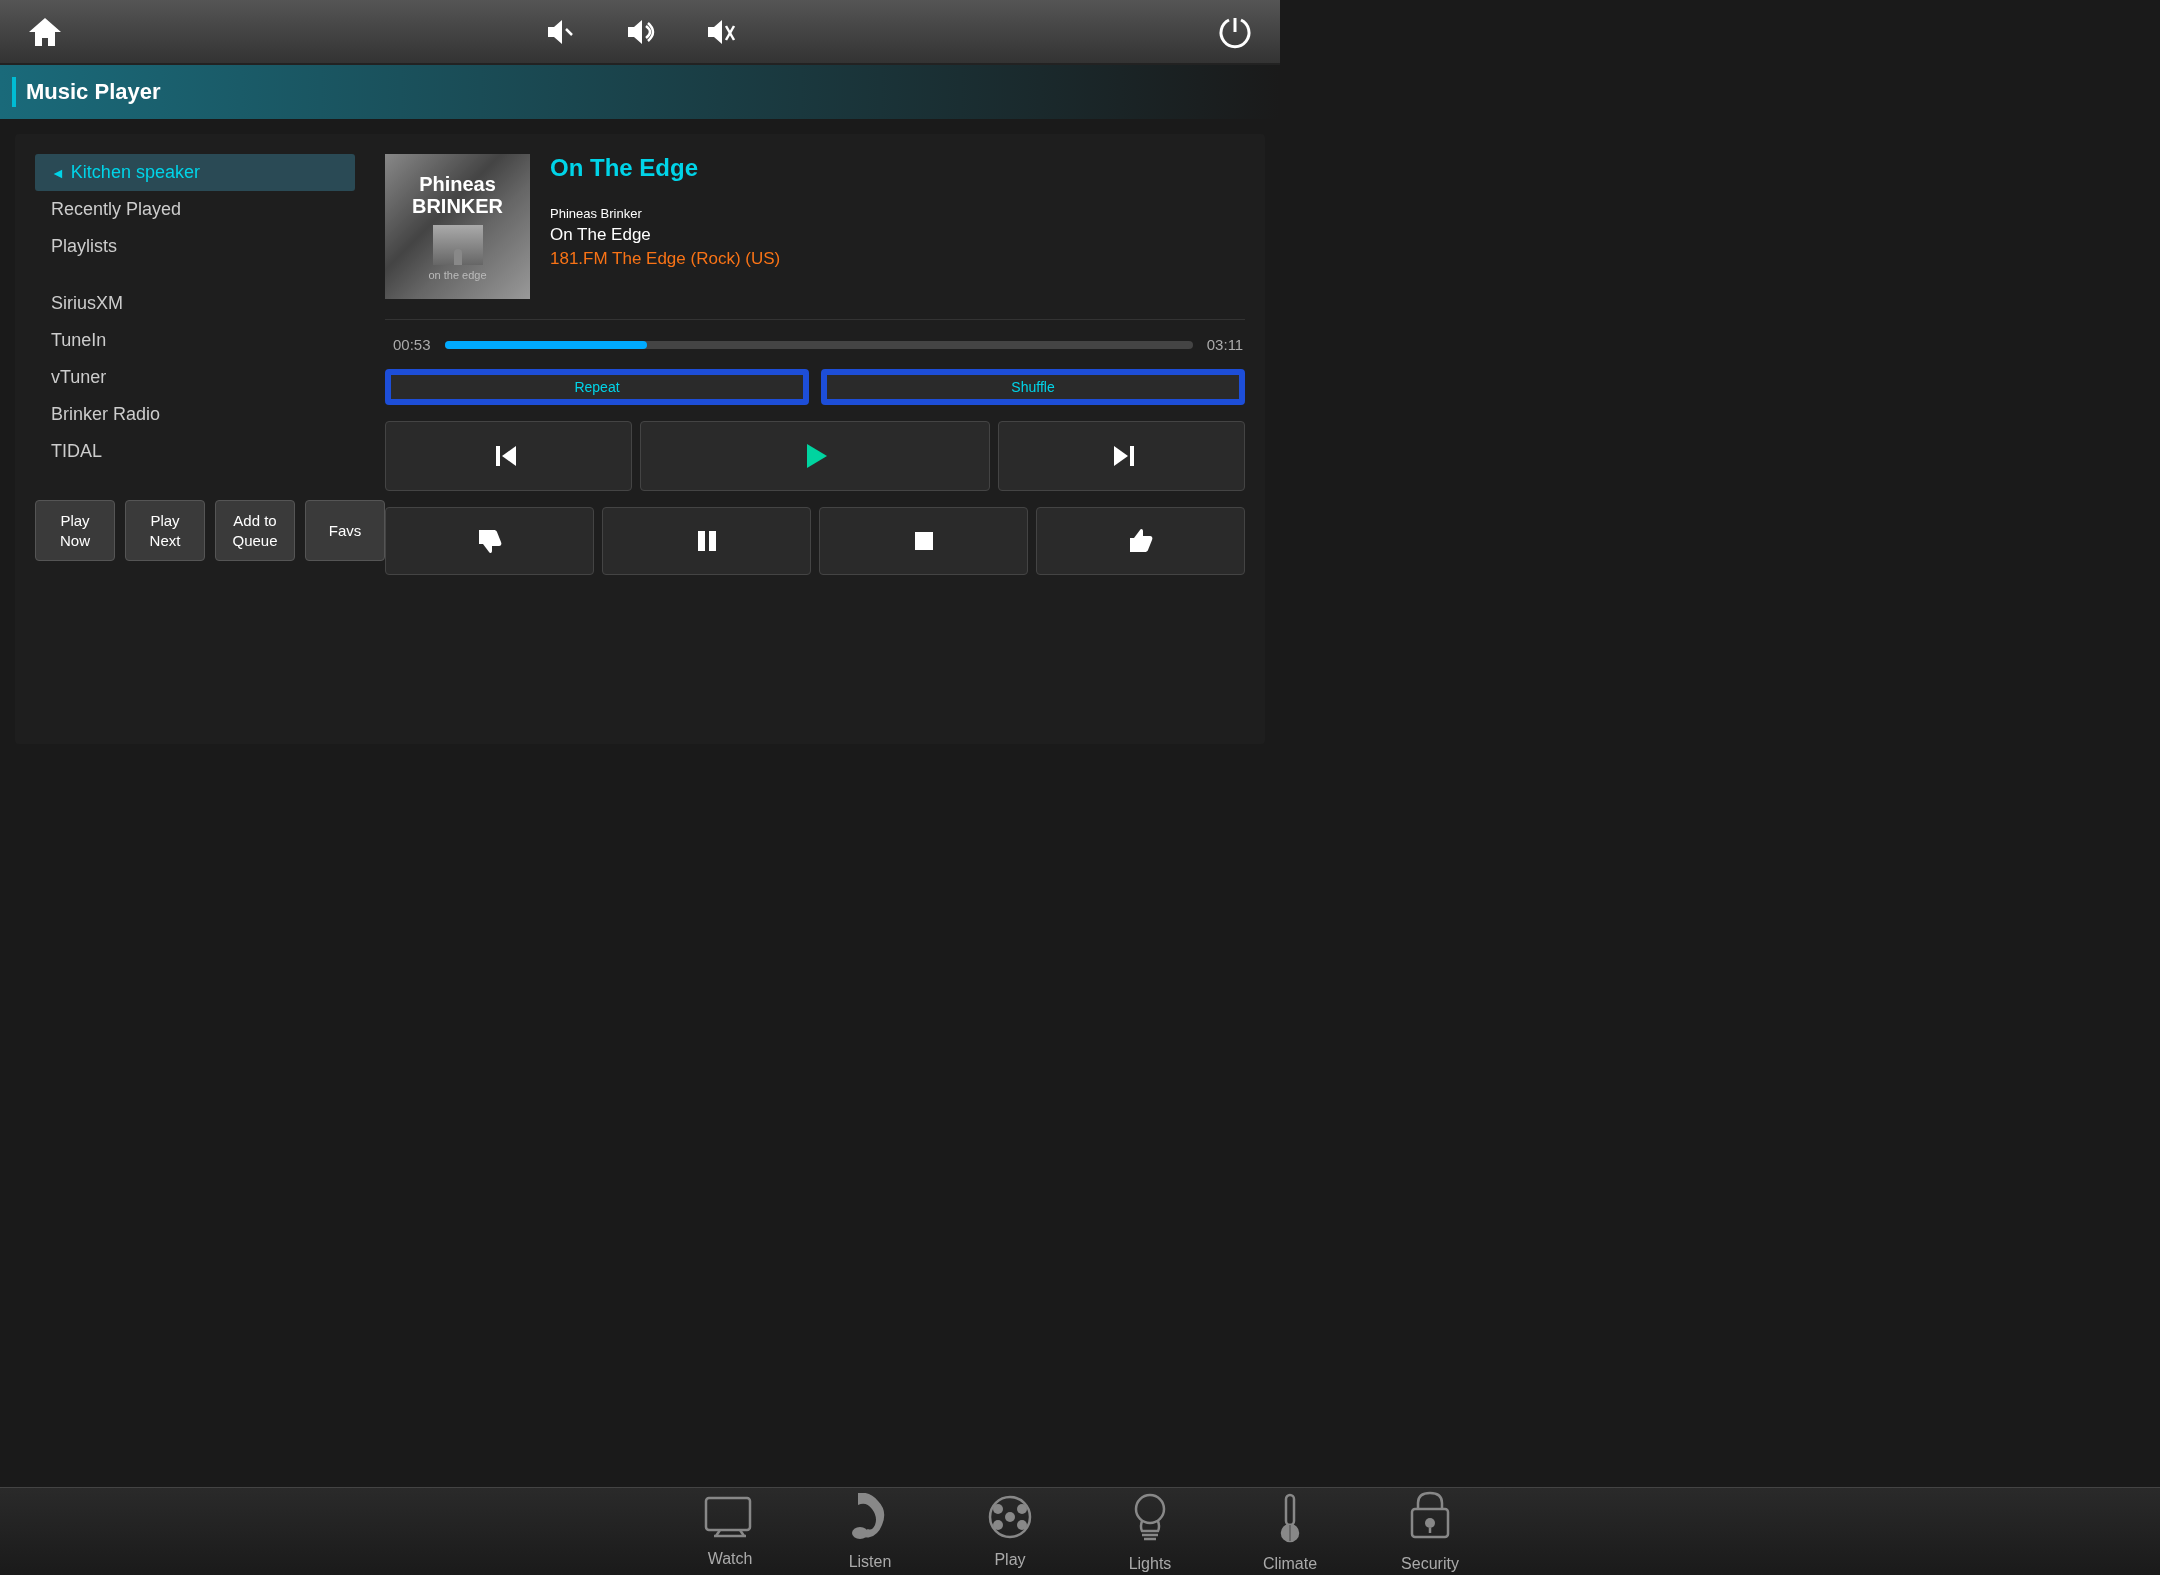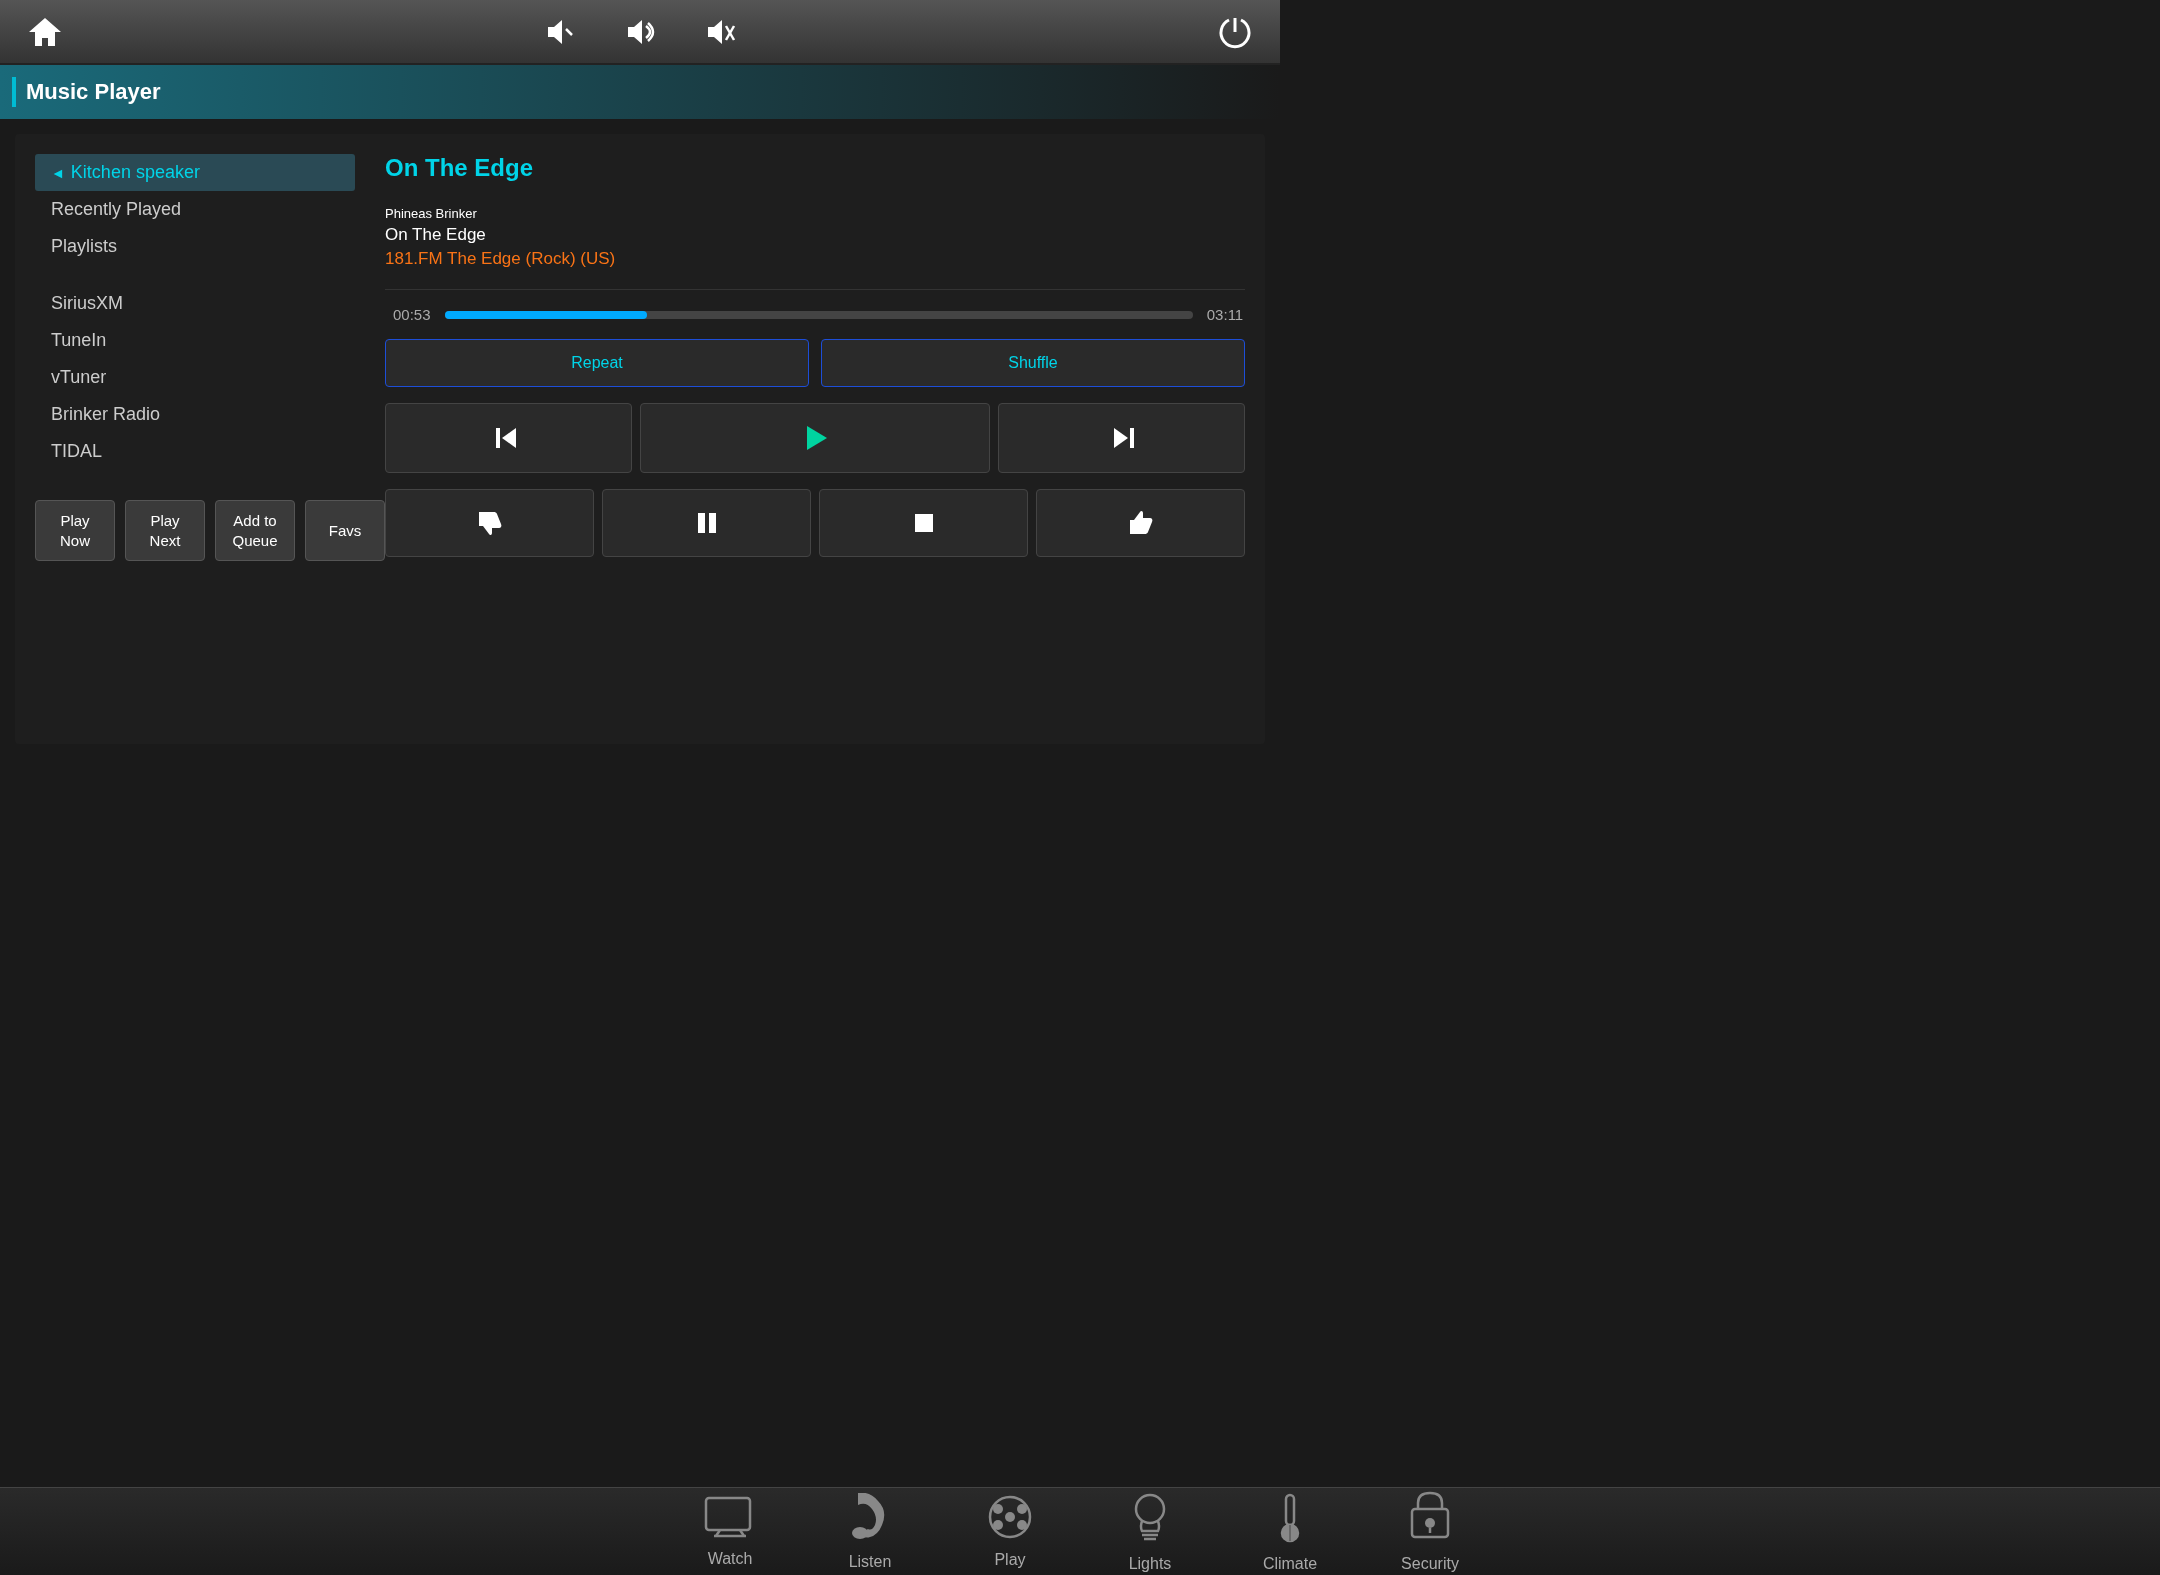--- a/index.html
+++ b/index.html
@@ -207,24 +207,24 @@
     }
 
     
     .repeat-shuffle-row {
       display: flex;
       gap: 12px;
     }
     .rs-btn {
       flex: 1;
       background: #2a2a2a;
-      border: 1px solid #1d4ed8;
+      border: 6px solid #1d4ed8;
       color: #00d4e8;
-      font-size: 16px;
-      padding: 14px;
+      font-size: 14px;
+      padding: 4px;
       cursor: pointer;
       border-radius: 4px;
       text-align: center;
     }
 
     
     .playback-row {
       display: flex;
       gap: 8px;
     }
@@ -379,20 +379,29 @@
       <button class="action-btn">Play<br>Now</button>
       <button class="action-btn">Play<br>Next</button>
       <button class="action-btn">Add to<br>Queue</button>
       <button class="action-btn">Favs</button>
     </div>
   </div>
 
   <div class="player-panel">
 
     <div class="now-playing-info">
+      <div class="album-art">
+        <div class="album-art-inner">
+          <div class="album-title-big">Phineas<br>BRINKER</div>
+          <div style="margin-top:8px; width:50px; height:40px; background:linear-gradient(to bottom, #aaa, #666); position:relative;">
+            <div style="position:absolute; bottom:0; left:50%; transform:translateX(-50%); width:8px; height:16px; background:#888; border-radius:4px 4px 0 0;"></div>
+          </div>
+          <div class="album-subtitle">on the edge</div>
+        </div>
+      </div>
       <div class="track-info">
         <div class="track-title">On The Edge</div>
         <div class="track-artist">Phineas Brinker</div>
         <div class="track-album">On The Edge</div>
         <div class="track-station">181.FM The Edge (Rock) (US)</div>
       </div>
     </div>
 
     <div class="progress-row">
       <span class="time-label">00:53</span>

